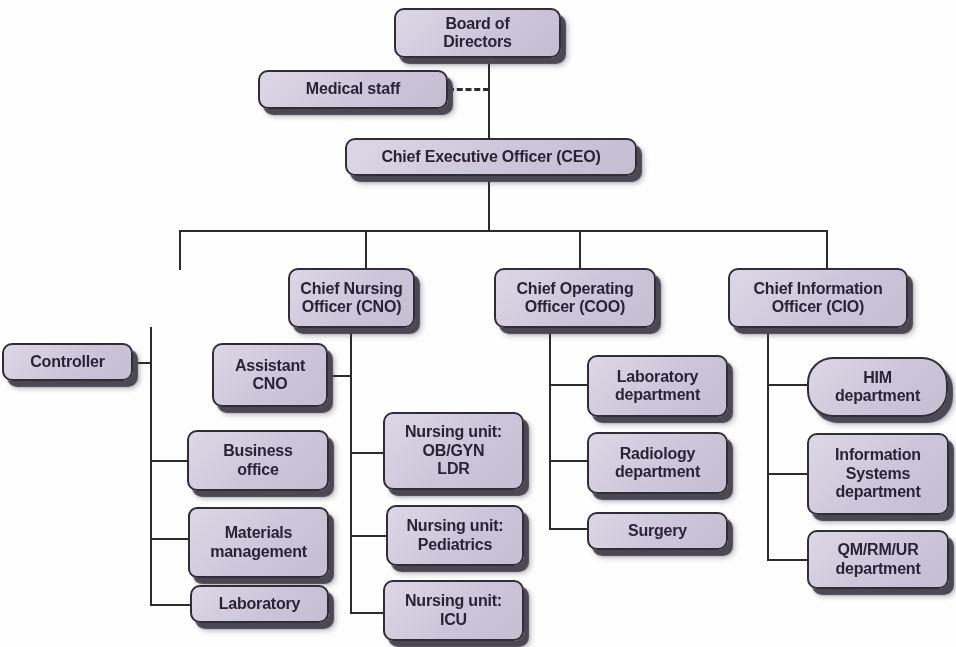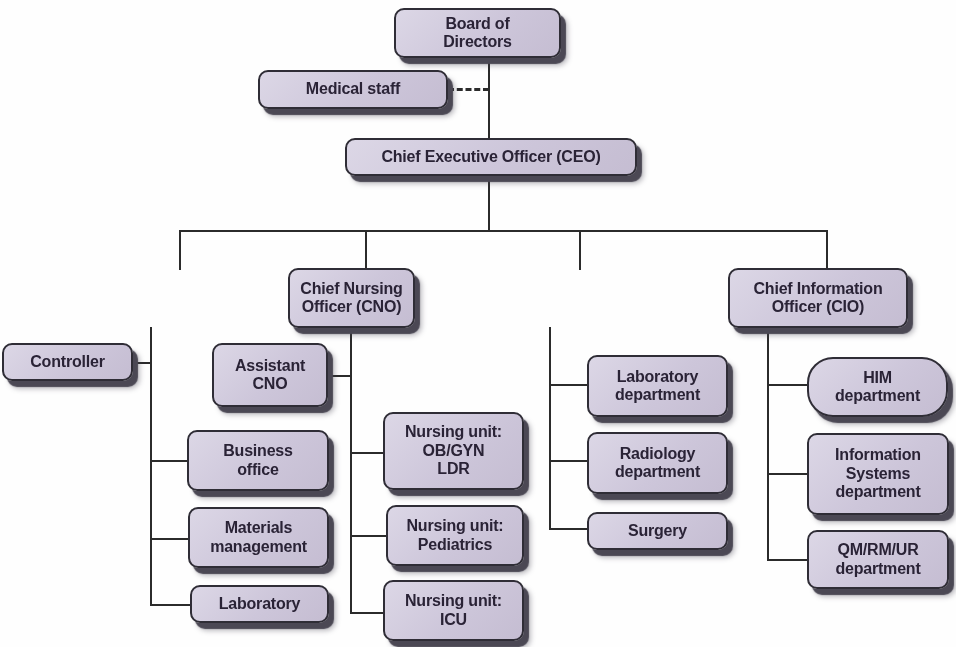--- a/index.html
+++ b/index.html
@@ -78,29 +78,31 @@
   <div class="line h" style="left:767px; top:473px; width:42px;"></div>
   <div class="line h" style="left:767px; top:559px; width:42px;"></div>
 
   <div class="node" style="left:394px; top:8px;   width:167px; height:50px;">Board of
 Directors</div>
   <div class="node" style="left:258px; top:70px;  width:190px; height:39px;">Medical staff</div>
   <div class="node" style="left:345px; top:138px; width:292px; height:38px;">Chief Executive Officer (CEO)</div>
 
   <div class="node" style="left:288px; top:268px; width:127px; height:60px;">Chief Nursing
 Officer (CNO)</div>
+  <div class="node" style="left:494px; top:268px; width:162px; height:60px;">Chief Operating
+Officer (COO)</div>
   <div class="node" style="left:728px; top:268px; width:180px; height:60px;">Chief Information
 Officer (CIO)</div>
 
   <div class="node" style="left:2px;   top:343px; width:131px; height:38px;">Controller</div>
   <div class="node" style="left:212px; top:343px; width:116px; height:64px;">Assistant
 CNO</div>
   <div class="node" style="left:187px; top:430px; width:142px; height:61px;">Business
 office</div>
-  <div class="node" style="left:188px; top:507px; width:141px; height:61px;">Materials
+  <div class="node" style="left:188px; top:507px; width:141px; height:71px;border-radius:9px;">Materials
 management</div>
   <div class="node" style="left:190px; top:585px; width:139px; height:38px;">Laboratory</div>
 
   <div class="node" style="left:383px; top:412px; width:141px; height:78px;">Nursing unit:
 OB/GYN
 LDR</div>
   <div class="node" style="left:386px; top:505px; width:138px; height:61px;">Nursing unit:
 Pediatrics</div>
   <div class="node" style="left:383px; top:580px; width:141px; height:61px;">Nursing unit:
 ICU</div>

